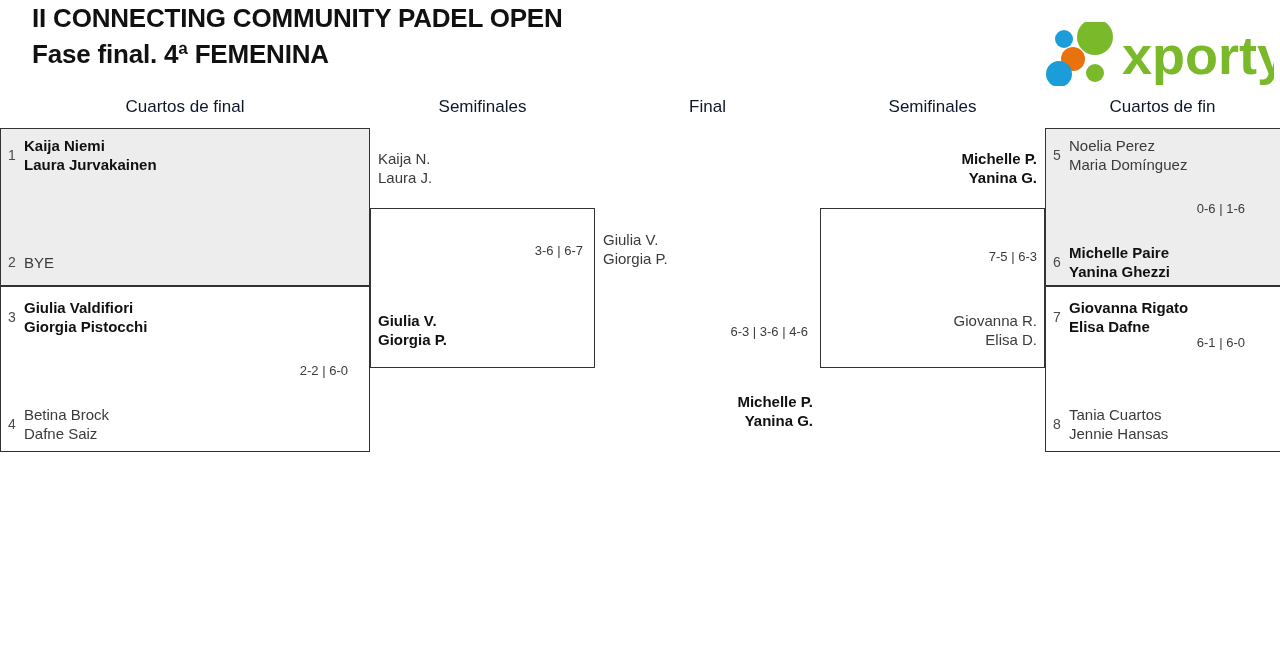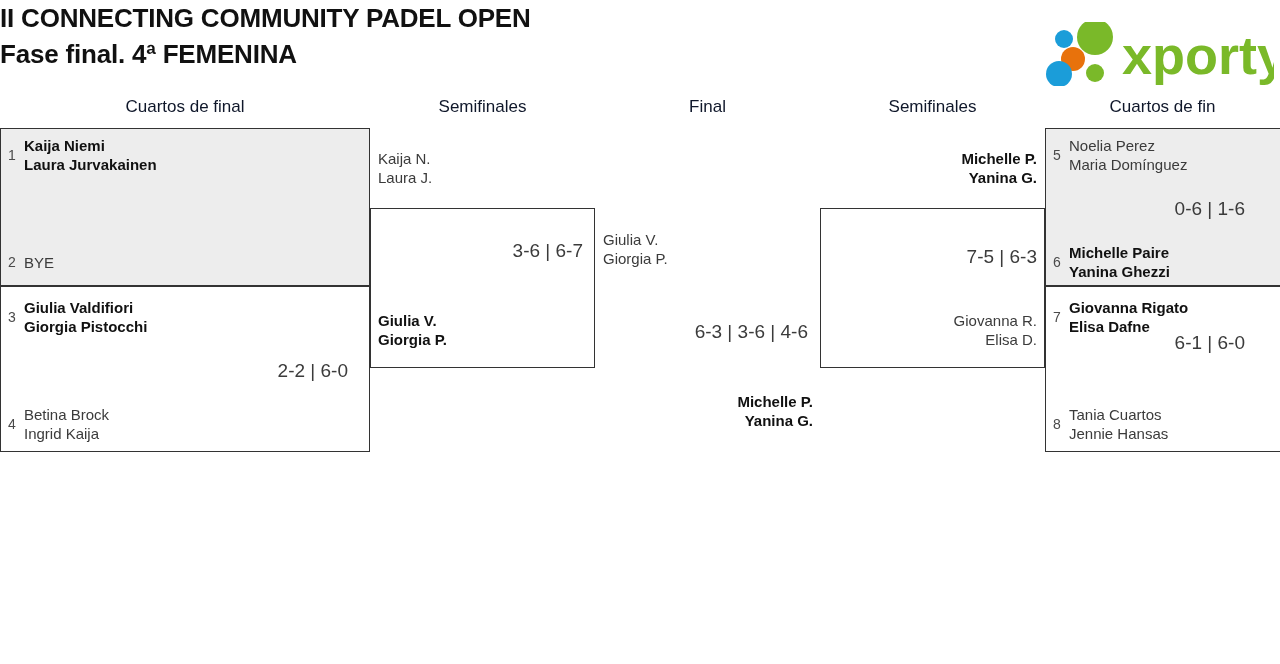--- a/index.html
+++ b/index.html
@@ -13,20 +13,21 @@
     color: #1a1a1a;
     overflow: hidden;
     position: relative;
   }
 
   
   #header-title {
     position: absolute;
     left: 0; top: 0;
     width: 760px;
+    padding-left: 32px;
   }
   .title-line {
     font-size: 26px;
     font-weight: 700;
     line-height: 36px;
     letter-spacing: -0.2px;
     color: #111111;
     white-space: nowrap;
   }
 
@@ -80,21 +81,21 @@
   .team.align-right {
     justify-content: flex-end;
     flex-direction: row;
   }
   .team.align-right .players { align-items: flex-end; text-align: right; }
   .team.winner .players { font-weight: 700; color: #111111; }
   .team.loser .players { font-weight: 400; color: #3b3b3b; }
 
   .score {
     position: absolute;
-    font-size: 19px;
+    font-size: 13px;
     color: #3b3b3b;
     line-height: 19px;
     white-space: nowrap;
   }
   .score.center { text-align: right; }
   .score.right { text-align: right; }
 </style>
 </head>
 <body>
 
@@ -144,21 +145,21 @@
   <span class="seed">3</span>
   <span class="players">
     <span>Giulia Valdifiori</span>
     <span>Giorgia Pistocchi</span>
   </span>
 </div>
 <div class="team loser" style="left:8px; top:405px; width:340px;">
   <span class="seed">4</span>
   <span class="players">
     <span>Betina Brock</span>
-    <span>Ingrid Kaija</span>
+    <span>Dafne Saiz</span>
   </span>
 </div>
 <div class="score center" style="left:8px; top:361px; width:340px;">2-2 | 6-0</div>
 
 <div class="match-box box-white" style="left:370px; top:208px; width:225px; height:160px;"></div>
 
 <div class="team loser" style="left:378px; top:149px; width:205px;">
   <span class="players">
     <span>Kaija N.</span>
     <span>Laura J.</span>

